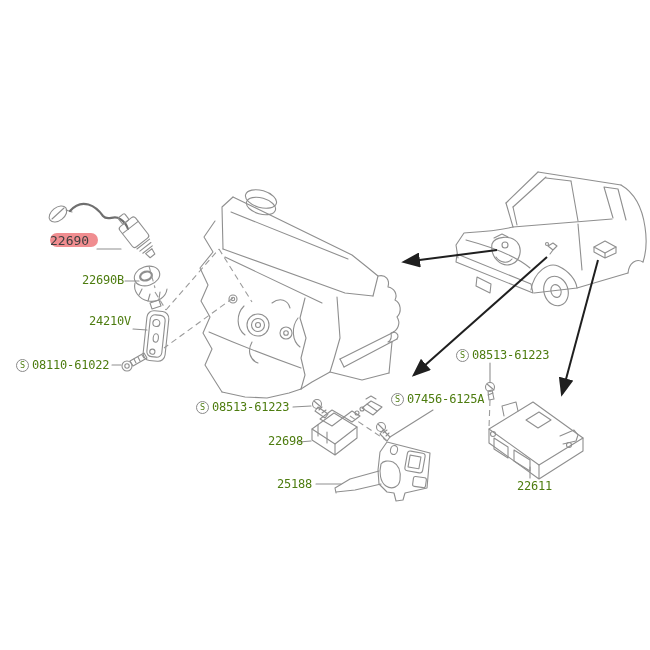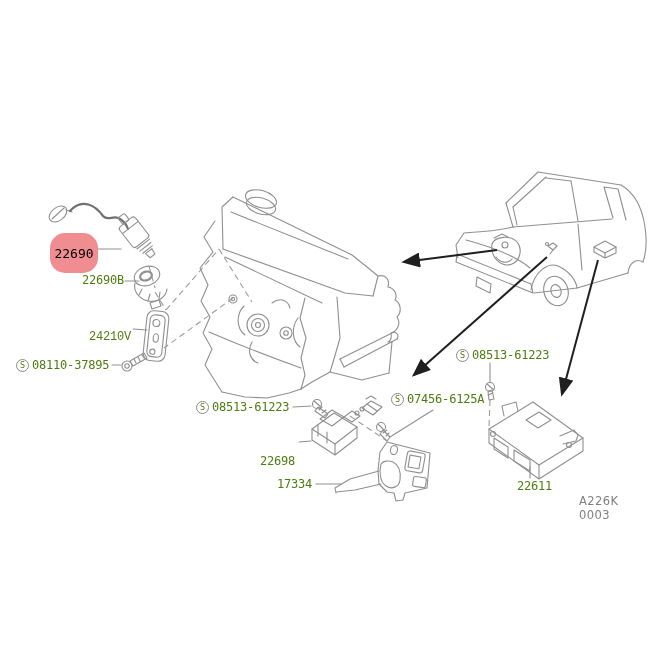--- a/index.html
+++ b/index.html
@@ -5,22 +5,22 @@
   html,body{margin:0;padding:0;background:#fff;}
   .stage{position:relative;width:650px;height:650px;background:#ffffff;overflow:hidden;
          font-family:"DejaVu Sans Mono",monospace;}
   .stage svg{position:absolute;left:0;top:0;}
   .lbl{position:absolute;display:flex;align-items:center;gap:3px;
        font-size:12px;letter-spacing:-0.2px;color:#4d7c0f;line-height:15px;
        white-space:nowrap;cursor:pointer;}
   .scircle{width:13px;height:13px;border:1.2px solid #8a8a8a;border-radius:50%;
            display:inline-flex;align-items:center;justify-content:center;
            font-size:8.5px;line-height:1;flex:none;box-sizing:border-box;}
-  .pill{background:#f08d90;color:#000000;width:48px;height:40px;border-radius:15px;
-        justify-content:center;font-size:13px;letter-spacing:0;}
+  .pill{background:#f08d90;color:#404040;width:48px;height:14px;border-radius:15px;
+        font-size:13px;letter-spacing:0;}
   .code{position:absolute;left:579px;top:494px;font-family:"DejaVu Sans",sans-serif;
         font-size:11.5px;color:#7f7f7f;letter-spacing:0.4px;}
 </style>
 </head>
 <body>
 
 <div class="stage">
 
 <svg width="650" height="650" viewBox="0 0 650 650">
   <defs>
@@ -231,51 +231,50 @@
 </svg>
 
 <div class="lbl pill" style="left:50px;top:233px;">
   <span>22690</span>
 </div>
 
 <div class="lbl" style="left:82px;top:273px;">
   <span>22690B</span>
 </div>
 
-<div class="lbl" style="left:89px;top:330px;font-family:Liberation Mono, monospace;">
+<div class="lbl" style="left:89px;top:314px;">
   <span>24210V</span>
 </div>
 
 <div class="lbl" style="left:16px;top:358px;">
   <span class="scircle">S</span>
-  <span>08110-37895</span>
+  <span>08110-61022</span>
 </div>
 
 <div class="lbl" style="left:196px;top:400px;">
   <span class="scircle">S</span>
   <span>08513-61223</span>
 </div>
 
-<div class="lbl" style="left:260px;top:434px;margin-top:20px;">
+<div class="lbl" style="left:268px;top:434px;">
   <span>22698</span>
 </div>
 
 <div class="lbl" style="left:277px;top:477px;">
-  <span>17334</span>
+  <span>25188</span>
 </div>
 
 <div class="lbl" style="left:391px;top:392px;">
   <span class="scircle">S</span>
   <span>07456-6125A</span>
 </div>
 
 <div class="lbl" style="left:456px;top:348px;">
   <span class="scircle">S</span>
   <span>08513-61223</span>
 </div>
 
 <div class="lbl" style="left:517px;top:479px;text-align:right;">
   <span>22611</span>
 </div>
 
-<div class="code">A226K 0003</div>
 
 </div>
 
 </body></html>

